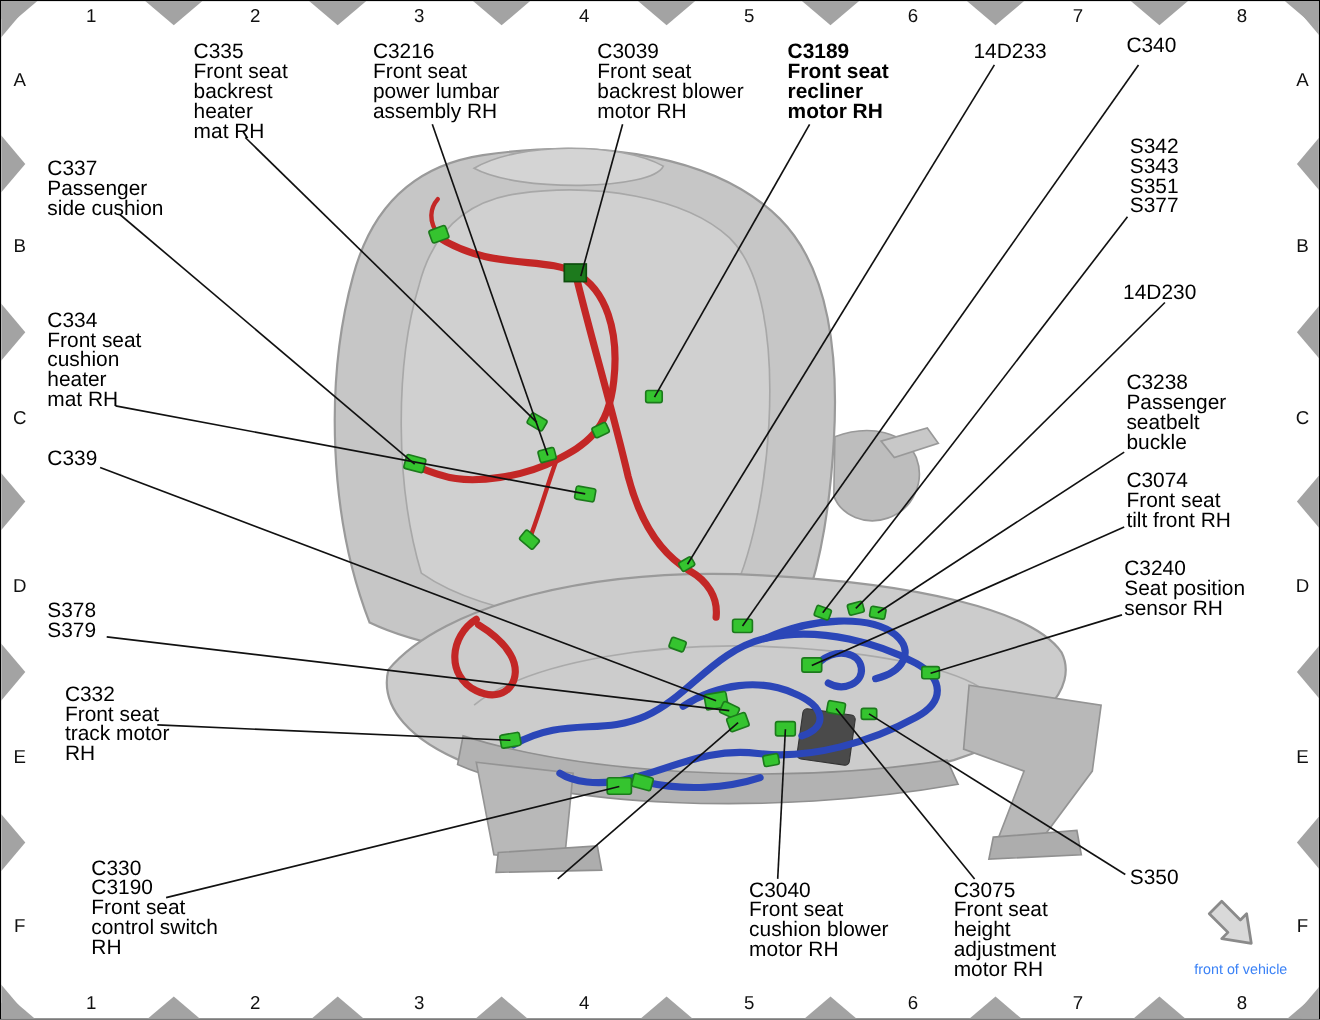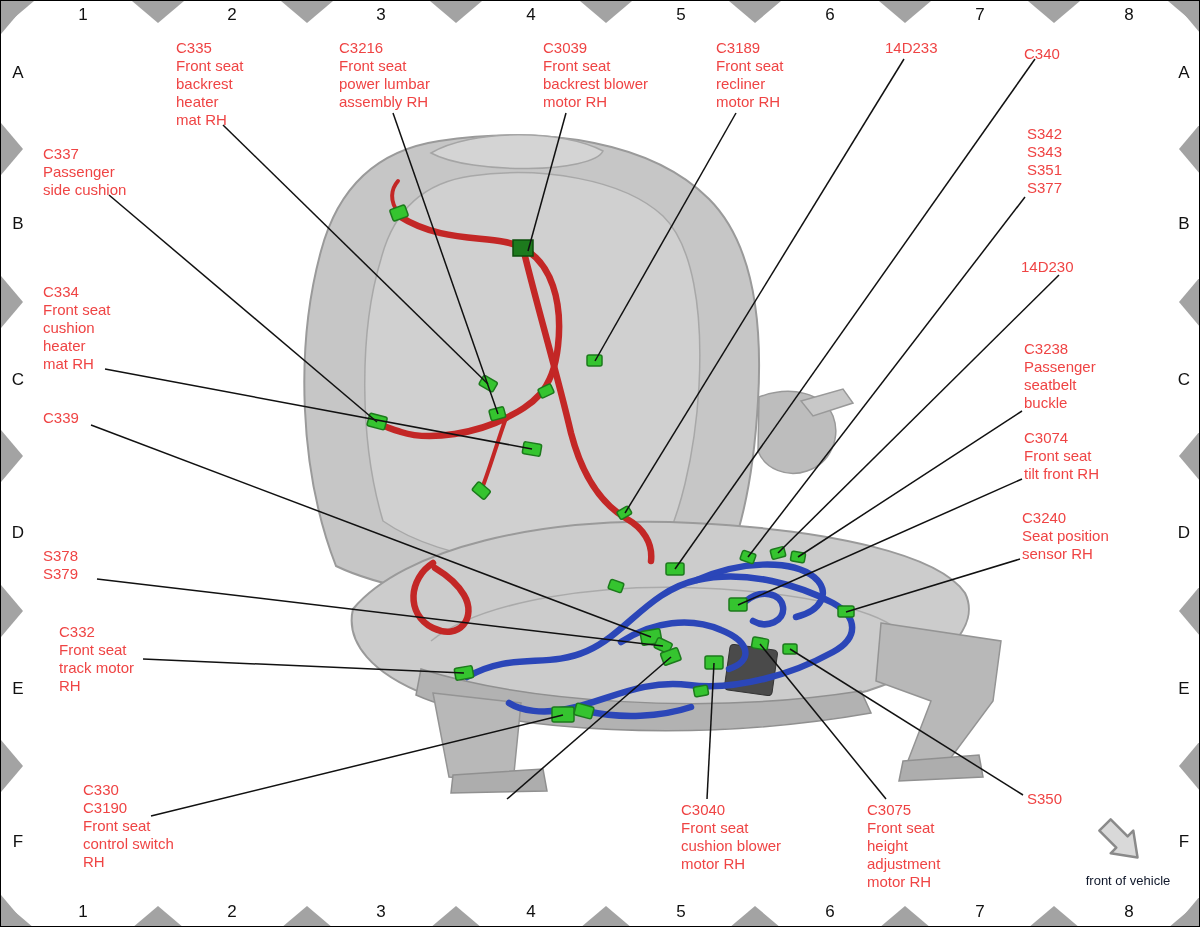--- a/index.html
+++ b/index.html
@@ -7,26 +7,26 @@
   .page {
     position:relative; width:1200px; height:927px;
     background:#ffffff; overflow:hidden; border:1px solid #000;
   }
   .art { position:absolute; left:0; top:0; width:1200px; height:927px; }
   .grid-label {
     position:absolute; width:26px; text-align:center;
     font-size:17px; color:#111; line-height:20px;
   }
   .callout {
-    position:absolute; font-size:15px; line-height:18px; color:#ef4444;
+    position:absolute; font-size:19px; line-height:18px; color:#000000;
     white-space:pre-line; text-align:left;
   }
   .fov-label {
     position:absolute; left:1072px; top:872px; width:110px; text-align:center;
-    font-size:13px; color:#0f172a;
+    font-size:13px; color:#3b82f6;
   }
   .conn { fill:var(--connector-green,#35c42f); stroke:#1c7a1c; stroke-width:1.5; rx:2; }
   .conn-dark { fill:var(--connector-dark,#1d7a1d); stroke:#0d4d0d; stroke-width:1.5; }
   .wire-red { fill:none; stroke:var(--harness-red,#c32726); stroke-width:6.5; stroke-linecap:round; }
   .wire-red-thin { fill:none; stroke:var(--harness-red,#c32726); stroke-width:4; stroke-linecap:round; }
   .wire-blue { fill:none; stroke:var(--harness-blue,#2b46b8); stroke-width:6.5; stroke-linecap:round; }
   .leader { stroke:#111; stroke-width:1.5; }
   .diamond { fill:var(--marker-gray,#a3a3a3); }
 </style>
 </head>
@@ -221,26 +221,26 @@
 heater
 mat RH</div>
   <div class="callout" style="left:338px; top:38px;">C3216
 Front seat
 power lumbar
 assembly RH</div>
   <div class="callout" style="left:542px; top:38px;">C3039
 Front seat
 backrest blower
 motor RH</div>
-  <div class="callout" style="left:715px; top:38px;">C3189
+  <div class="callout" style="left:715px; top:38px;font-weight:bold;">C3189
 Front seat
 recliner
 motor RH</div>
   <div class="callout" style="left:884px; top:38px;">14D233</div>
-  <div class="callout" style="left:1023px;top:44px;text-align:right;">C340</div>
+  <div class="callout" style="left:1023px;top:32px;text-align:right;">C340</div>
   <div class="callout" style="left:42px;  top:144px;">C337
 Passenger
 side cushion</div>
   <div class="callout" style="left:1026px;top:124px;">S342
 S343
 S351
 S377</div>
   <div class="callout" style="left:42px;  top:282px;">C334
 Front seat
 cushion

